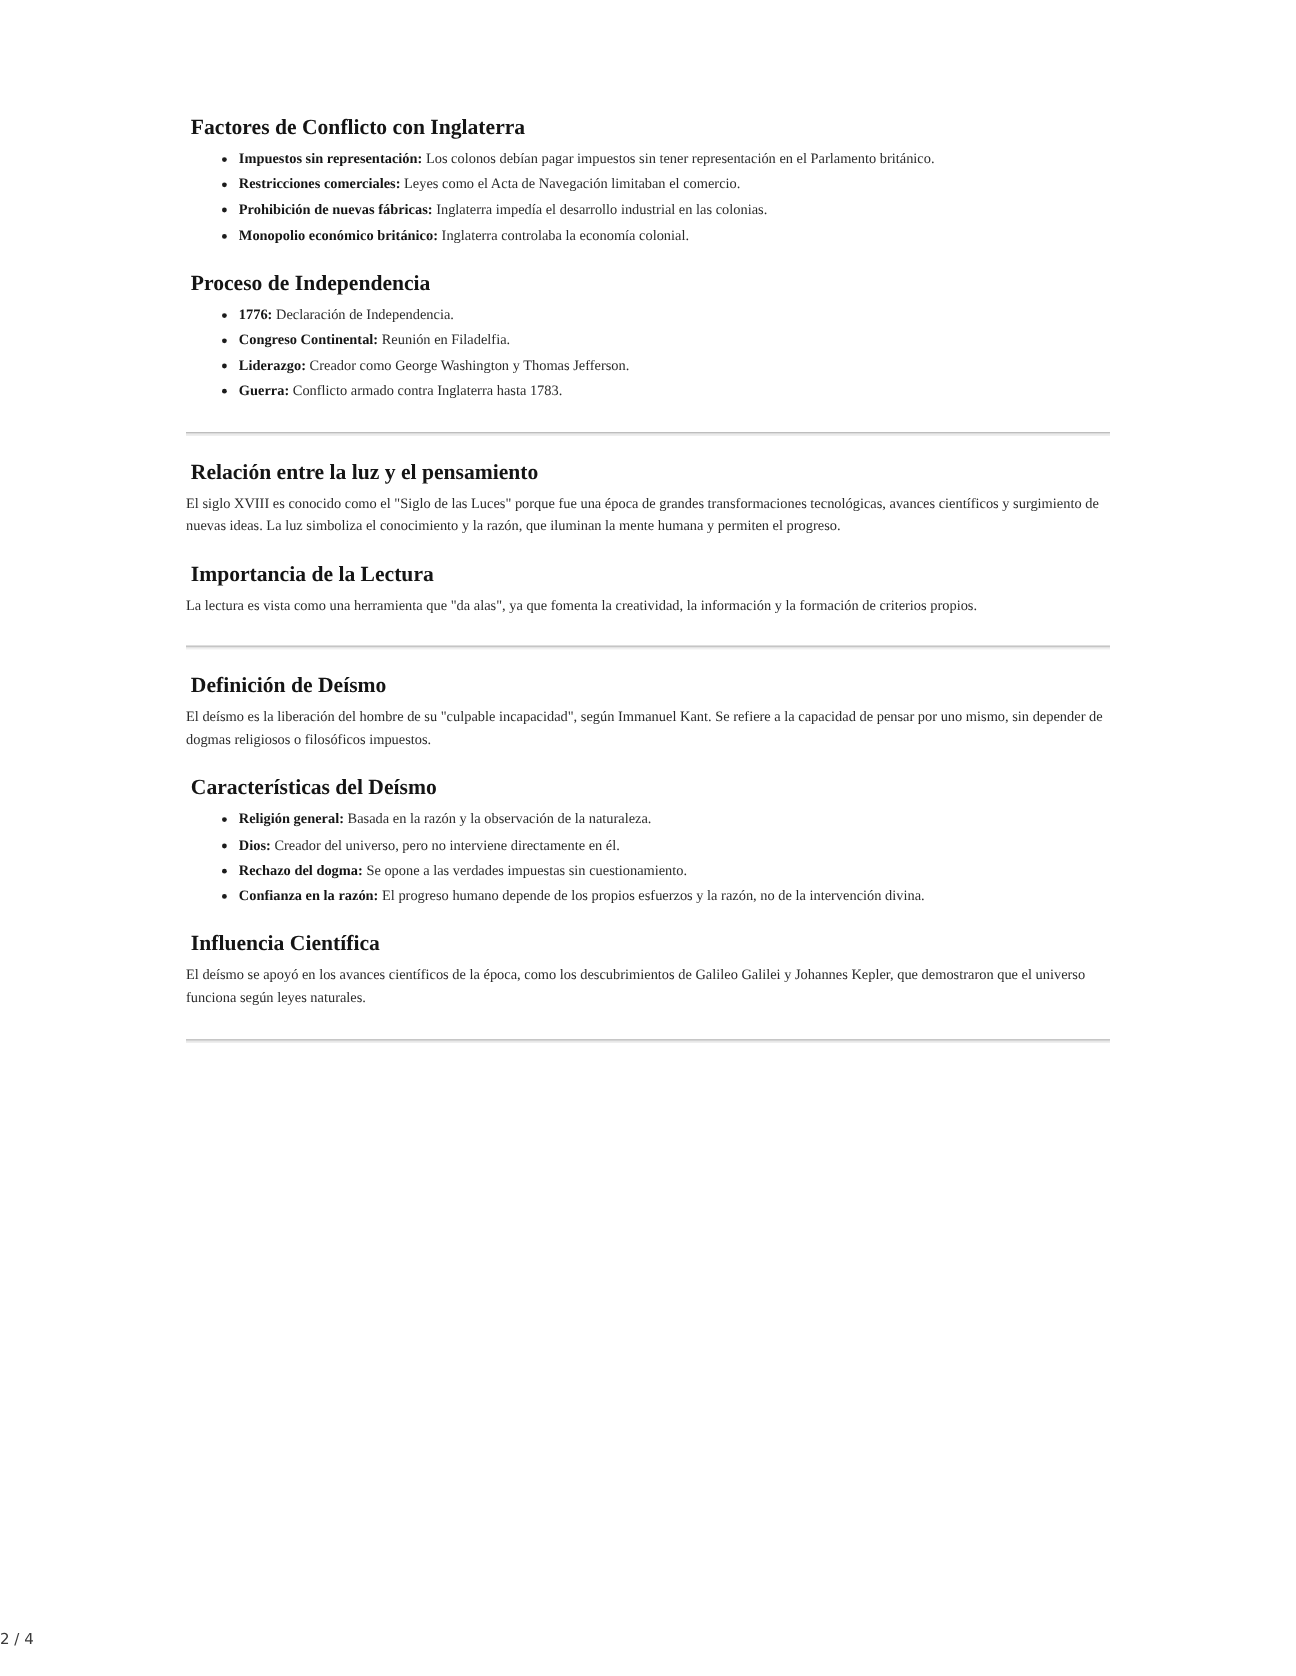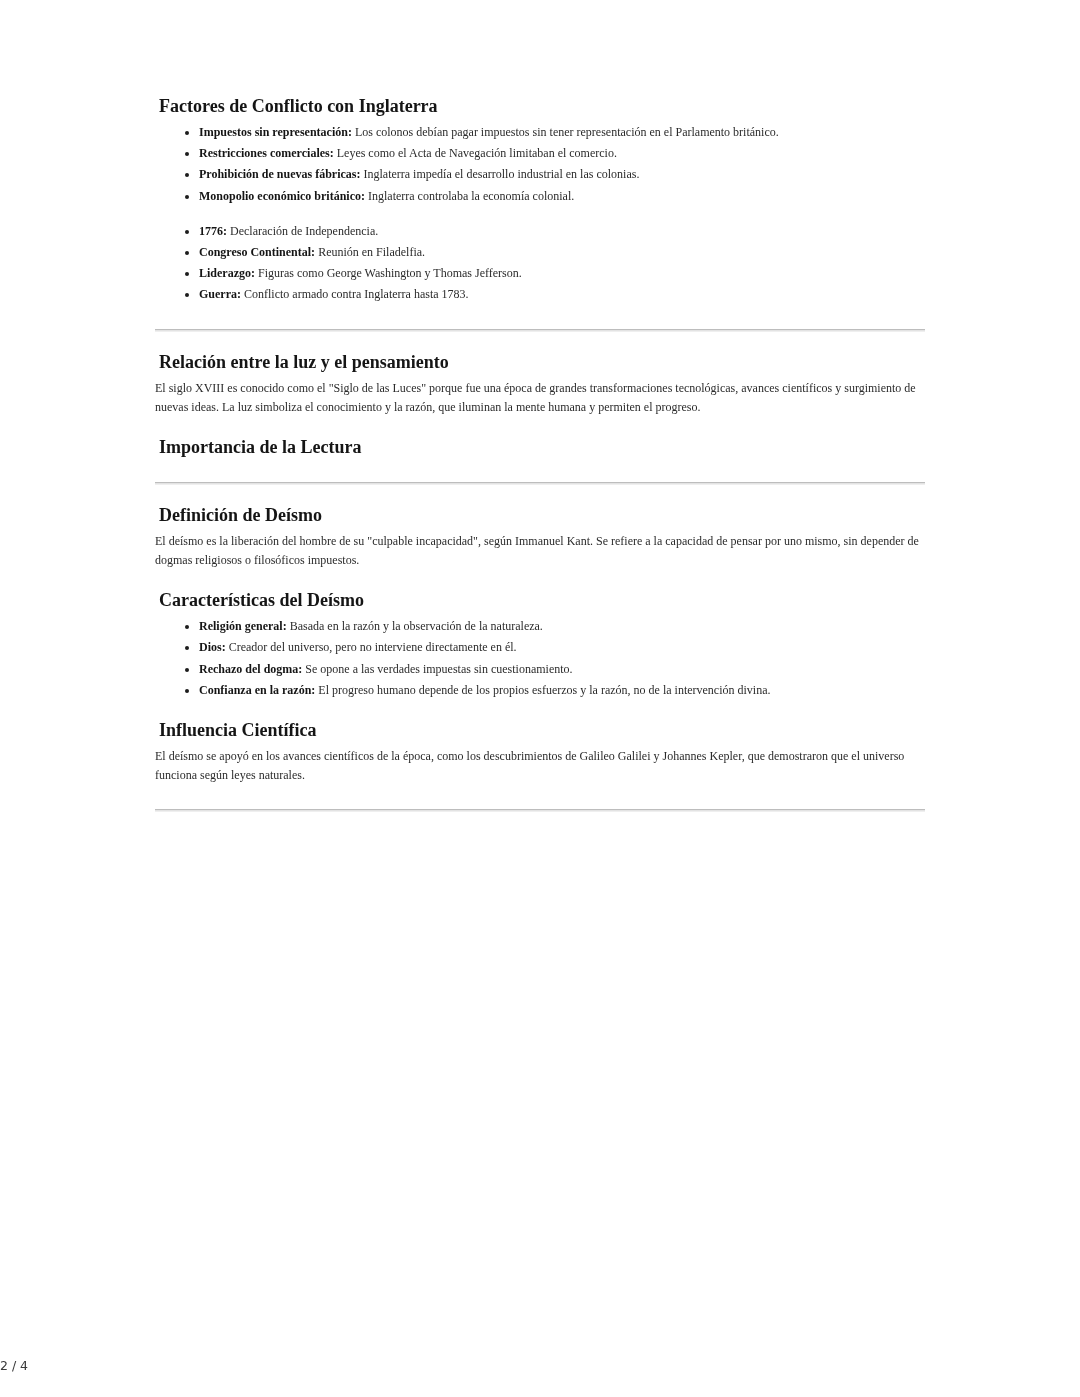--- a/index.html
+++ b/index.html
@@ -85,45 +85,47 @@
     <li>
       <strong class="bullet-label">Prohibición de nuevas fábricas:</strong>
       <span>Inglaterra impedía el desarrollo industrial en las colonias.</span>
     </li>
     <li>
       <strong class="bullet-label">Monopolio económico británico:</strong>
       <span>Inglaterra controlaba la economía colonial.</span>
     </li>
   </ul>
 
+  <h3 class="sub-title">Proceso de Independencia</h3>
   <ul class="bullet-list">
     <li>
       <strong class="bullet-label">1776:</strong>
       <span>Declaración de Independencia.</span>
     </li>
     <li>
       <strong class="bullet-label">Congreso Continental:</strong>
       <span>Reunión en Filadelfia.</span>
     </li>
     <li>
       <strong class="bullet-label">Liderazgo:</strong>
-      <span>Figuras como George Washington y Thomas Jefferson.</span>
+      <span>Creador como George Washington y Thomas Jefferson.</span>
     </li>
     <li>
       <strong class="bullet-label">Guerra:</strong>
       <span>Conflicto armado contra Inglaterra hasta 1783.</span>
     </li>
   </ul>
 
   <hr class="divider">
 
   <h3 class="sub-title">Relación entre la luz y el pensamiento</h3>
   <p class="body-text">El siglo XVIII es conocido como el "Siglo de las Luces" porque fue una época de grandes transformaciones tecnológicas, avances científicos y surgimiento de nuevas ideas. La luz simboliza el conocimiento y la razón, que iluminan la mente humana y permiten el progreso.</p>
 
   <h3 class="sub-title">Importancia de la Lectura</h3>
+  <p class="body-text">La lectura es vista como una herramienta que "da alas", ya que fomenta la creatividad, la información y la formación de criterios propios.</p>
 
   <hr class="divider">
 
   <h3 class="sub-title">Definición de Deísmo</h3>
   <p class="body-text">El deísmo es la liberación del hombre de su "culpable incapacidad", según Immanuel Kant. Se refiere a la capacidad de pensar por uno mismo, sin depender de dogmas religiosos o filosóficos impuestos.</p>
 
   <h3 class="sub-title">Características del Deísmo</h3>
   <ul class="bullet-list">
     <li>
       <strong class="bullet-label">Religión general:</strong>

